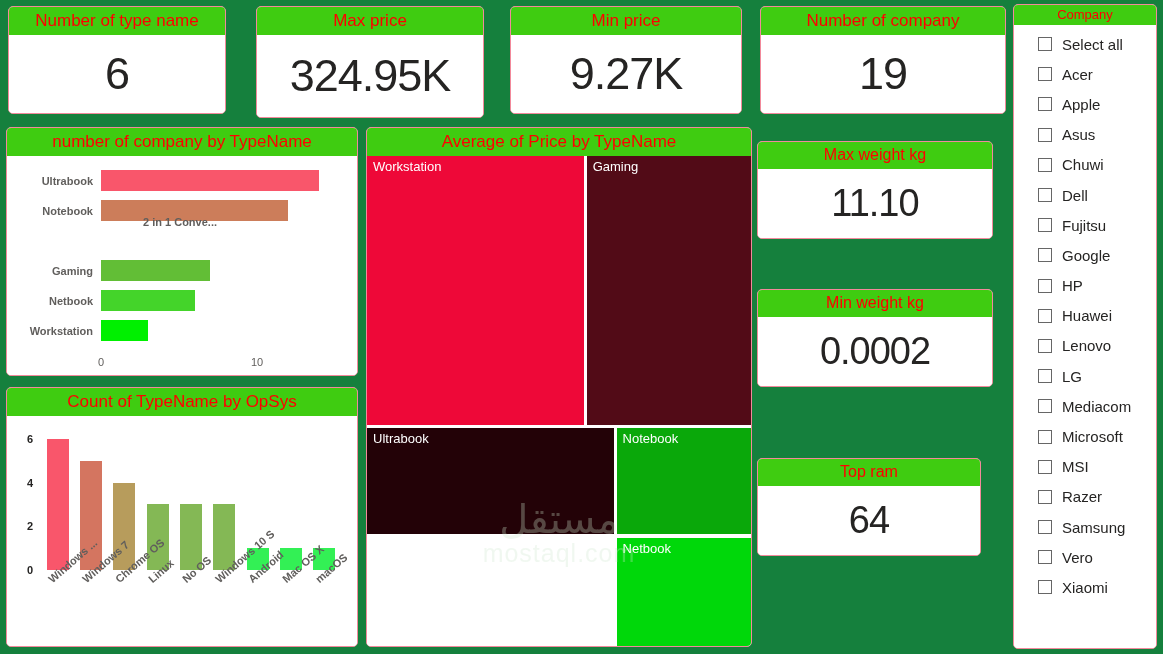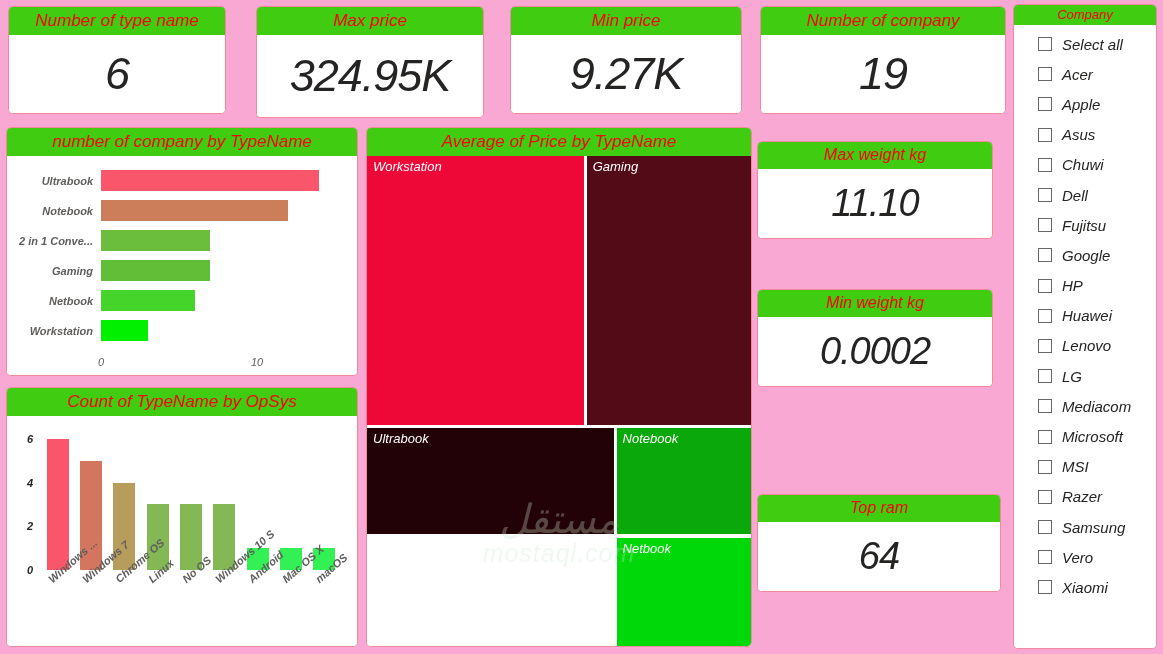--- a/index.html
+++ b/index.html
@@ -2,21 +2,21 @@
 <html><head>
 <meta charset="utf-8">
 <style>
   * { box-sizing: border-box; margin: 0; padding: 0; }
   html, body {
     width: 1163px; height: 654px;
     background: #ffffff;
     font-family: "Liberation Sans", sans-serif;
     overflow: hidden;
   }
-  #root { position: relative; width: 1163px; height: 654px; background: #f9a8d4; font-style: italic; }
+  #root { position: relative; width: 1163px; height: 654px; background: #15803d; }
 
   
   .card {
     position: absolute;
     background: #ffffff;
     border: 1px solid #F2899B;
     border-radius: 5px;
     overflow: hidden;
     display: flex;
     flex-direction: column;
@@ -186,21 +186,21 @@
             <div class="hbar-track">
               <div class="hbar-fill" style="width: 218.4px; background: rgb(249, 86, 107);"></div>
             </div>
           </div>
           <div class="hbar-row" style="top: 44px; height: 21px;">
             <div class="hbar-label">Notebook</div>
             <div class="hbar-track">
               <div class="hbar-fill" style="width: 187.2px; background: rgb(204, 125, 90);"></div>
             </div>
           </div>
-          <div class="hbar-row" style="top: 74px; height: 21px;">
+          <div class="hbar-row" style="top: 60px; height: 21px; flex-direction: column;">
             <div class="hbar-label">2 in 1 Conve...</div>
             <div class="hbar-track">
               <div class="hbar-fill" style="width: 109.2px; background: rgb(107, 190, 60);"></div>
             </div>
           </div>
           <div class="hbar-row" style="top: 104px; height: 21px;">
             <div class="hbar-label">Gaming</div>
             <div class="hbar-track">
               <div class="hbar-fill" style="width: 109.2px; background: rgb(98, 190, 54);"></div>
             </div>
@@ -293,21 +293,21 @@
     </div>
   </div>
 
   <div class="card kpi-side" style="left:757px; top:289px; width:236px; height:98px;">
     <div class="card-header">Min weight kg</div>
     <div class="card-body">
       <div class="kpi-value">0.0002</div>
     </div>
   </div>
 
-  <div class="card kpi-side" style="left:757px; top:458px; width:244px; height:98px;margin-top:36px;">
+  <div class="card kpi-side" style="left:757px; top:458px; width:224px; height:98px;">
     <div class="card-header">Top ram</div>
     <div class="card-body">
       <div class="kpi-value">64</div>
     </div>
   </div>
 
   <div class="card slicer" style="left:1013px; top:4px; width:144px; height:645px;">
     <div class="card-header">Company</div>
     <div class="card-body">
       <div class="slicer-list" id="slicer-list">

